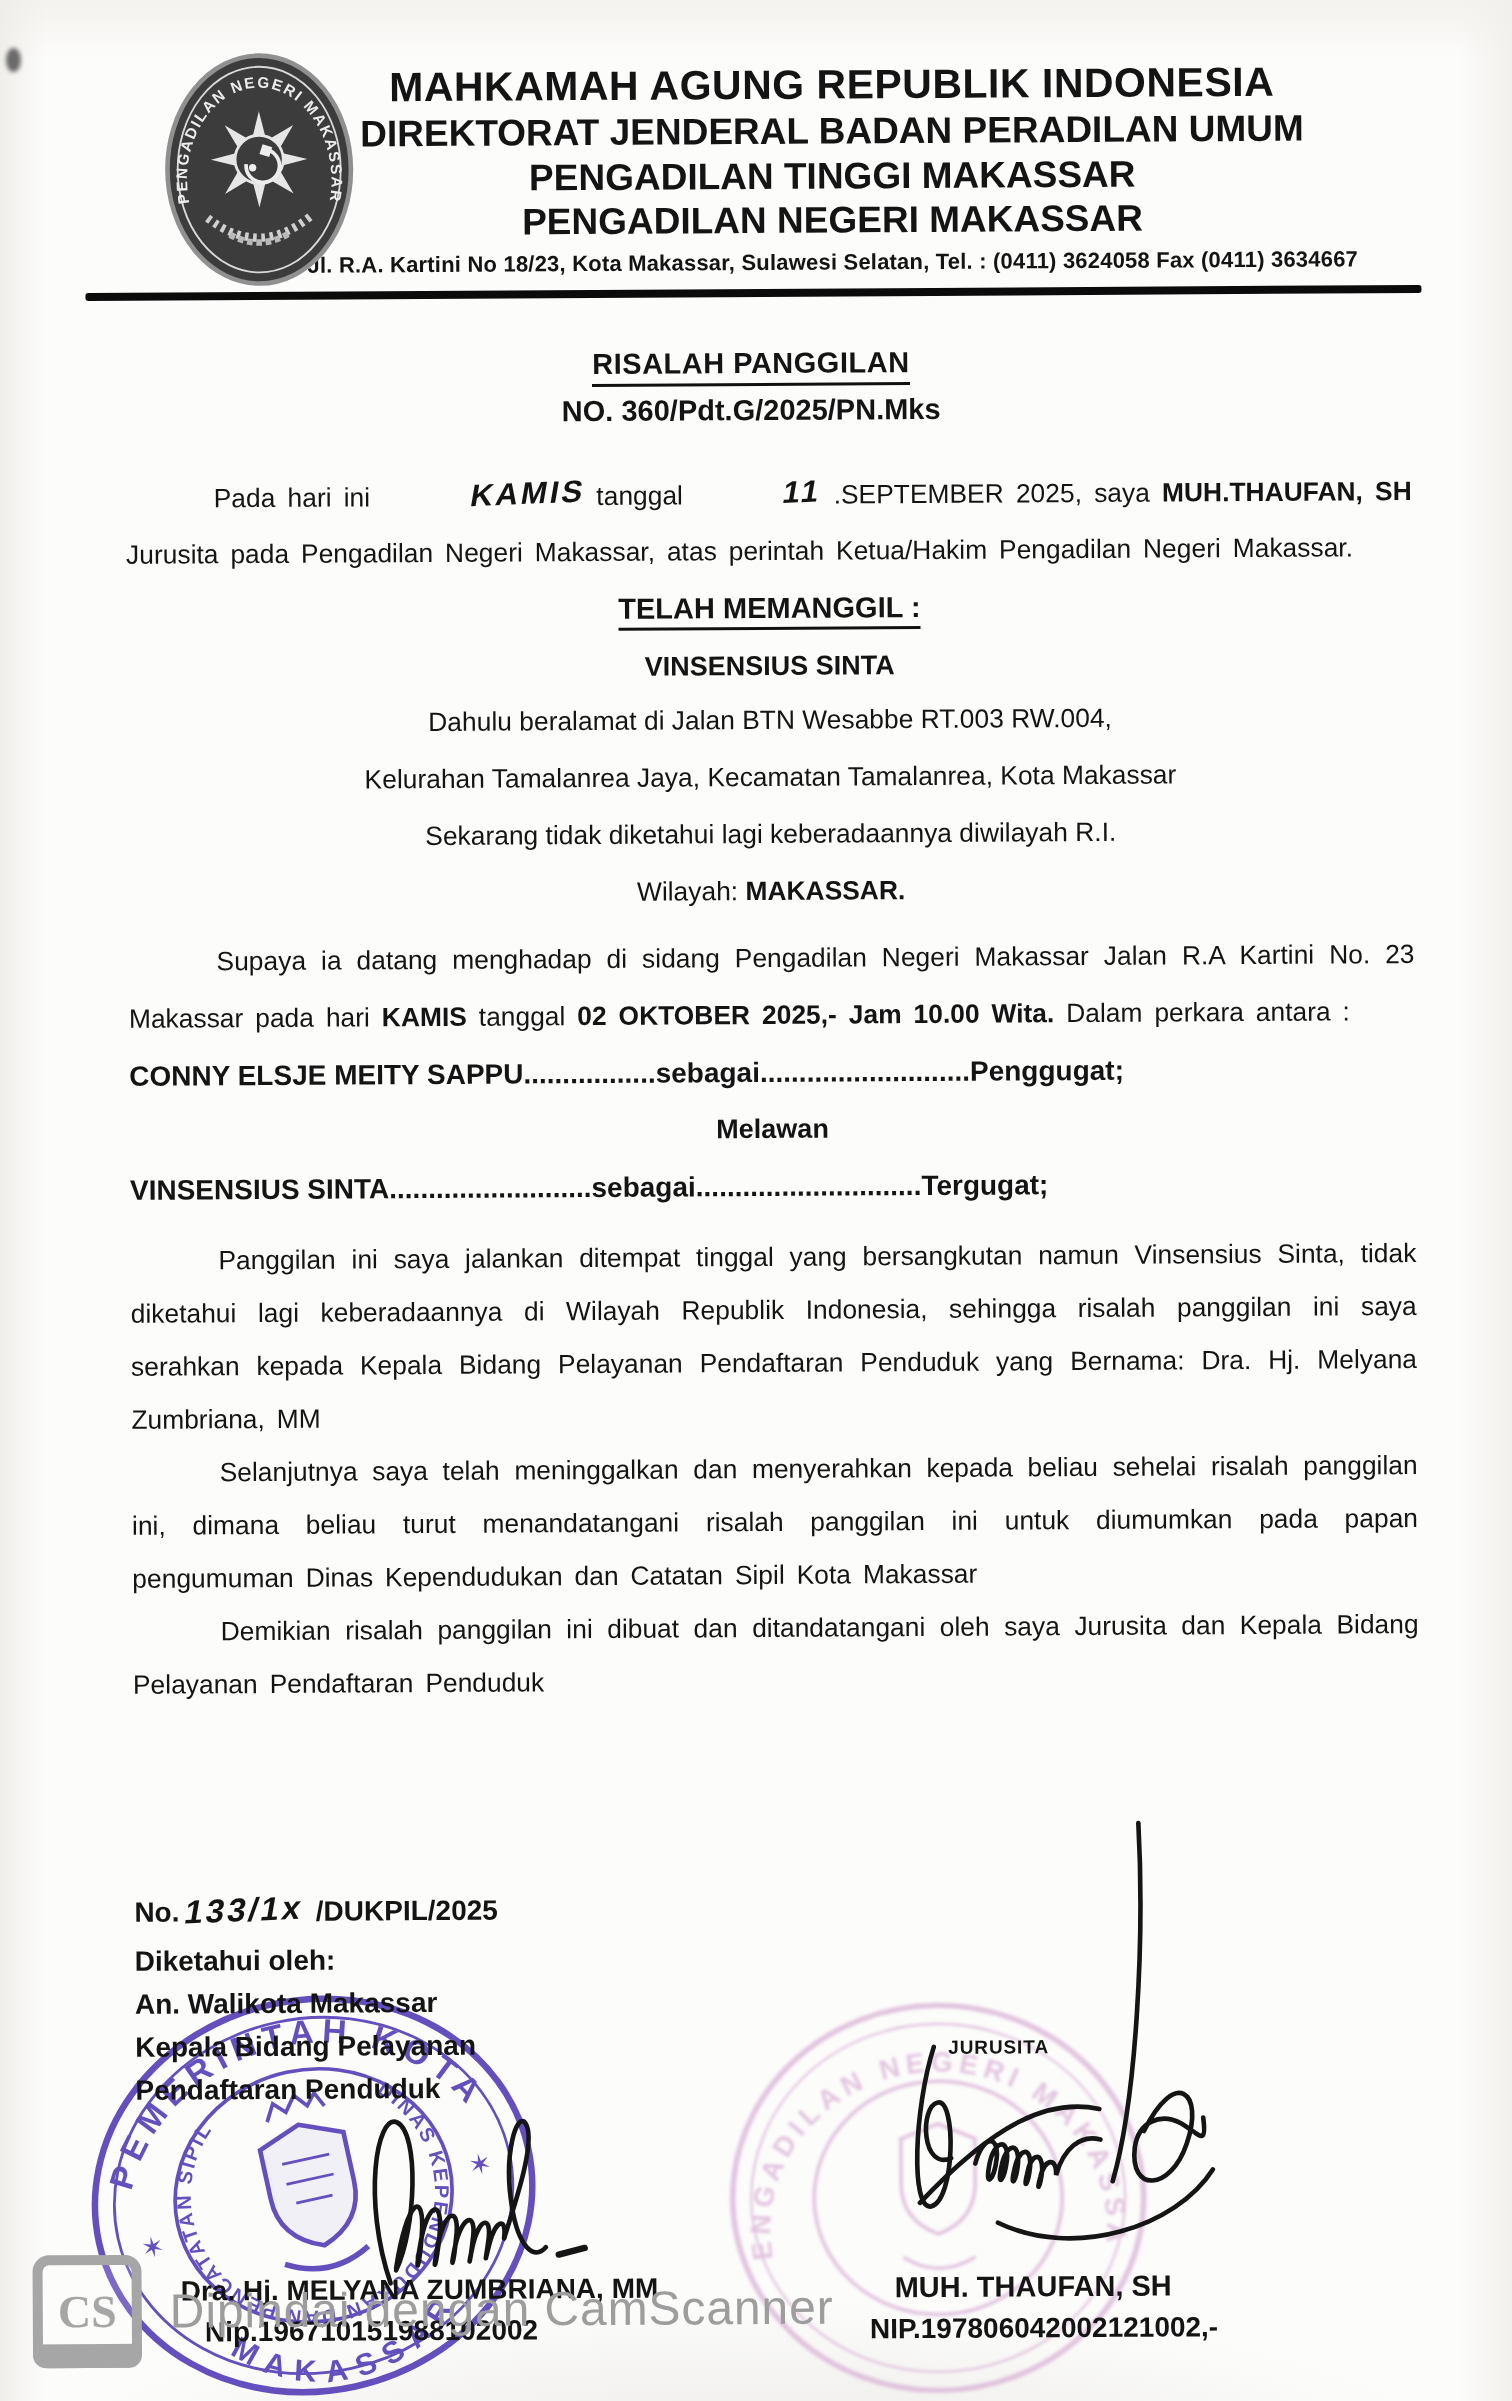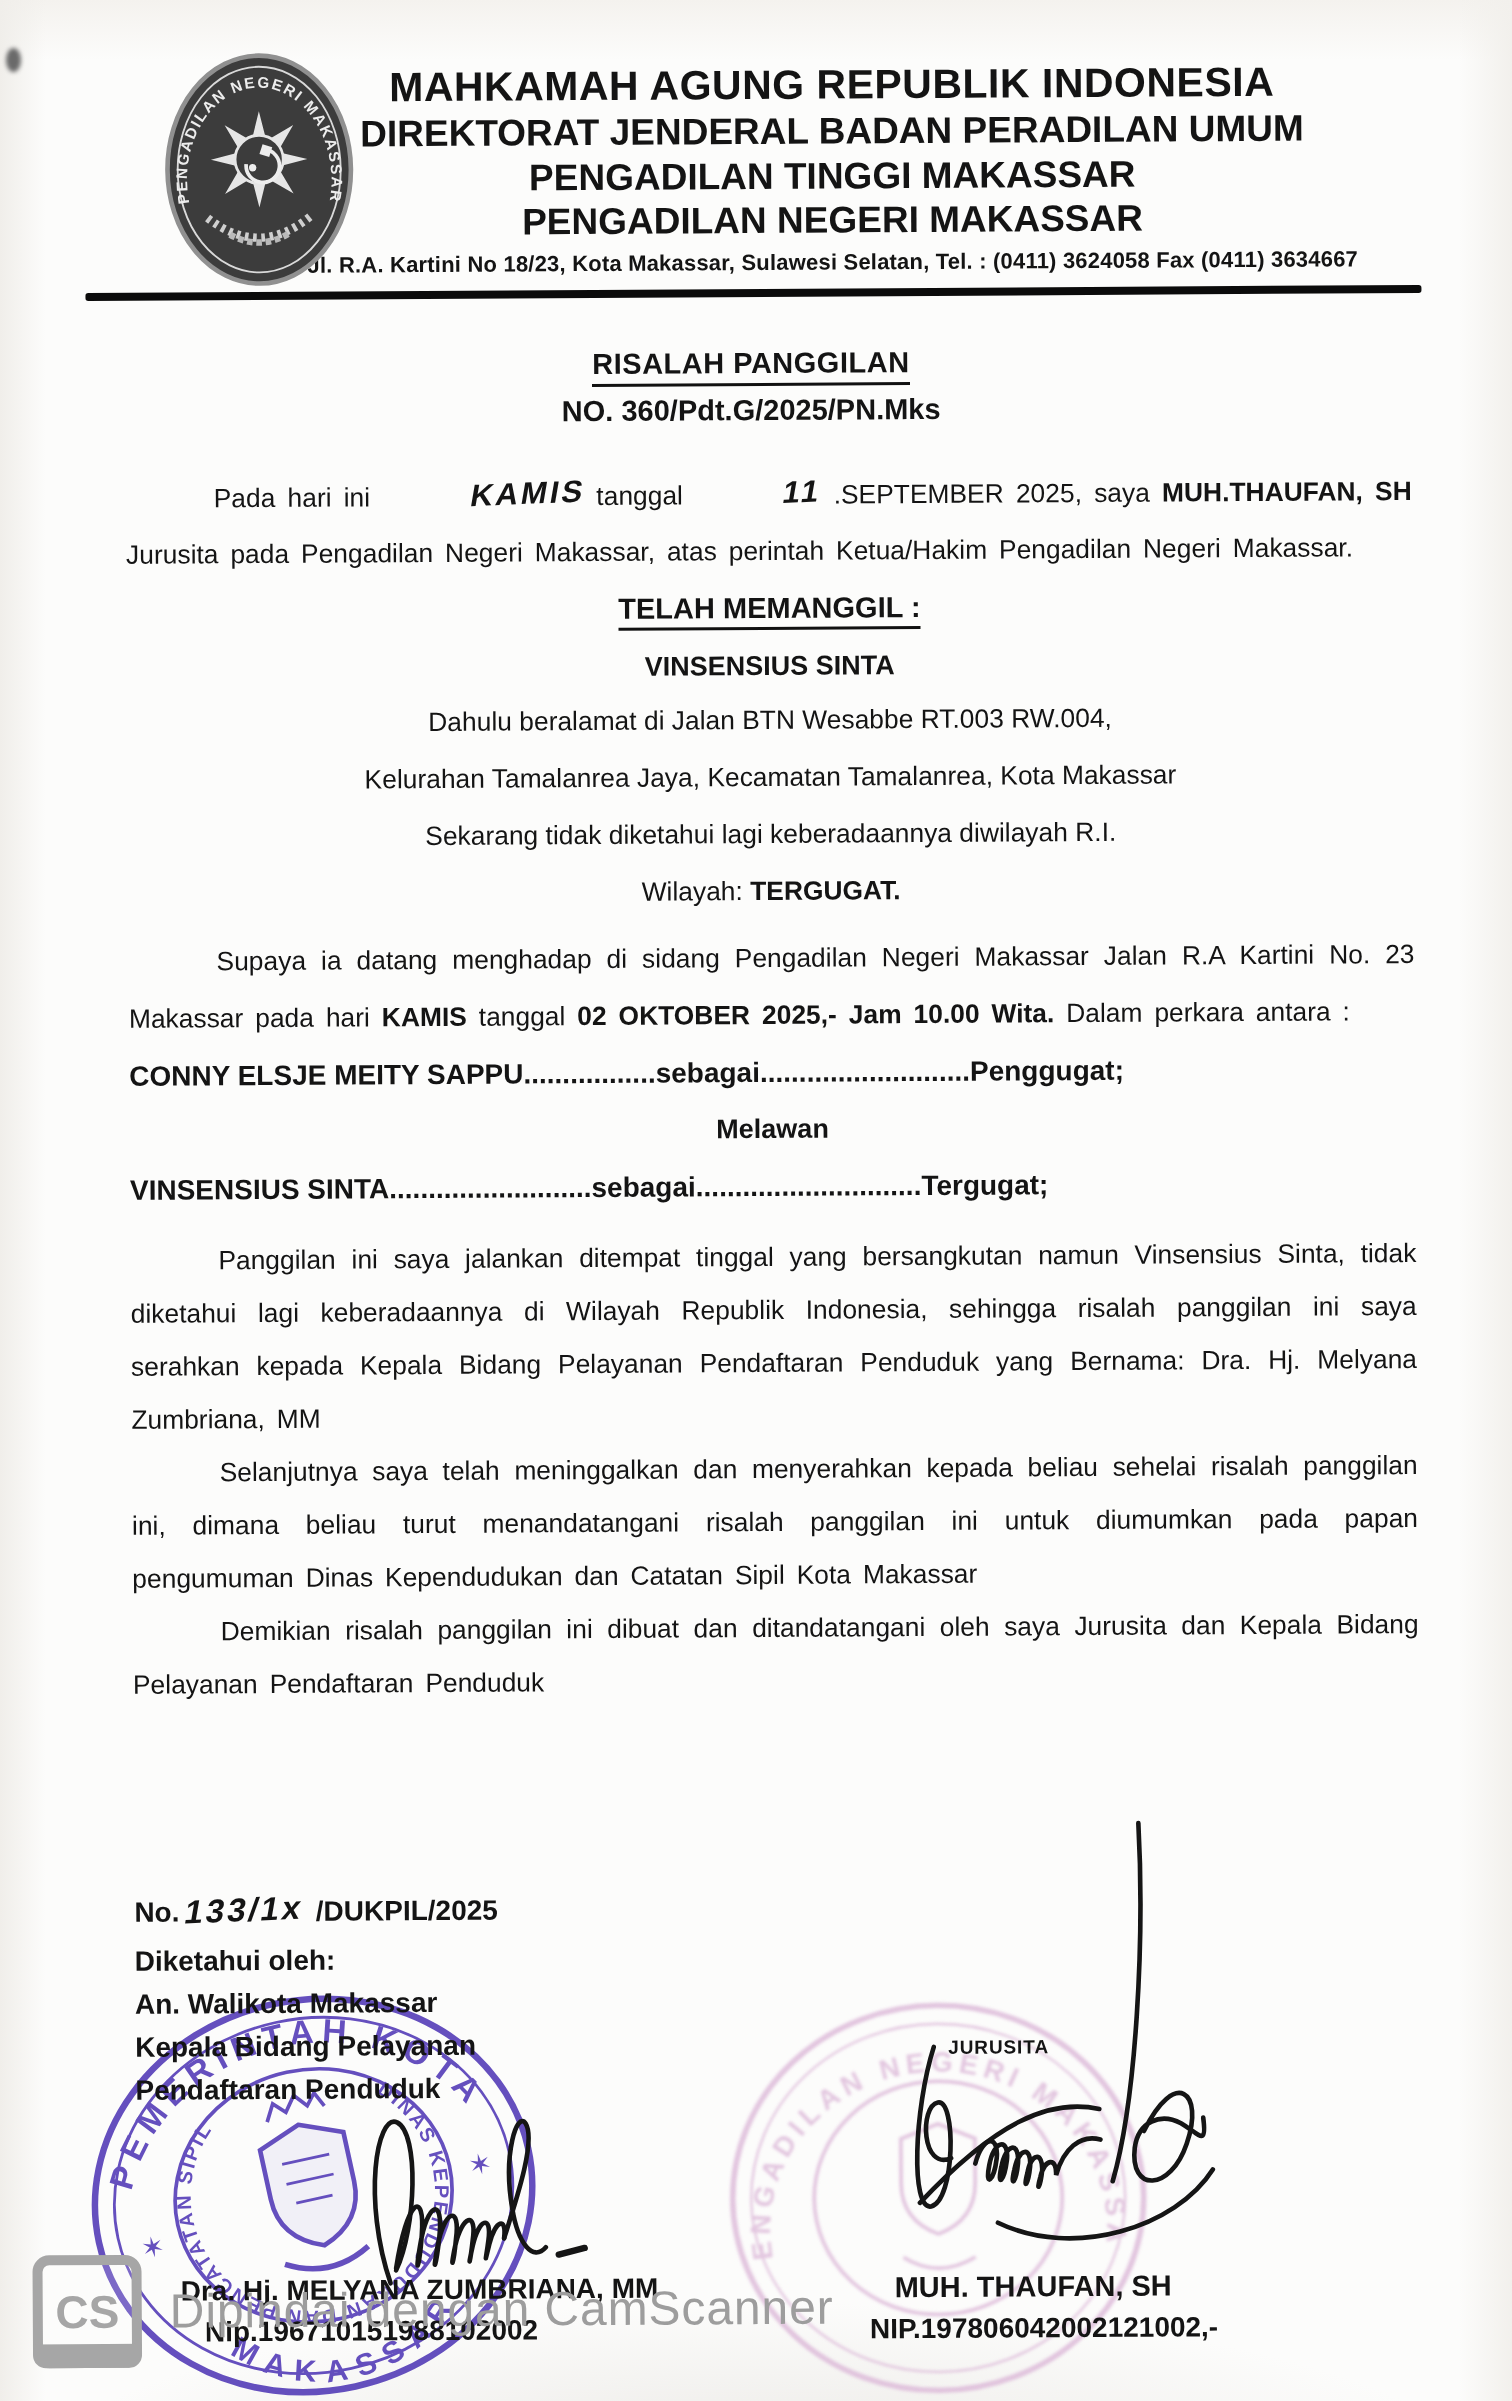--- a/index.html
+++ b/index.html
@@ -58,21 +58,21 @@
   .right-nip{position:absolute;left:863px;top:2314px;font-size:28px;font-weight:bold;z-index:2;}
 
   .stamp-left{position:absolute;left:54px;top:1970px;width:508px;height:432px;z-index:1;transform:rotate(-12deg);opacity:.85;}
   .stamp-right{position:absolute;left:710px;top:1997px;width:448px;height:404px;z-index:0;opacity:.8;}
   .sig-left{position:absolute;left:330px;top:2085px;width:380px;height:222px;z-index:3;}
   .sig-right{position:absolute;left:860px;top:1805px;width:371px;height:473px;z-index:3;}
 
   
   .watermark{position:absolute;left:26px;top:2251px;display:flex;align-items:center;z-index:5;}
   .cs-icon{position:relative;width:89px;height:93px;border:10.2px solid #a6a6a6;border-radius:16.7px;display:flex;align-items:center;justify-content:center;
-    font-size:46px;font-weight:bold;color:#a6a6a6;background:rgba(255,255,255,.15);}
+    font-size:46px;font-weight:bold;color:#a6a6a6;background:rgba(255,255,255,.15);font-family:Liberation Serif, serif;}
   .cs-icon::after{content:"";position:absolute;left:-10.2px;right:-10.2px;bottom:-10.2px;height:24px;background:#a6a6a6;border-radius:0 0 13px 13px;}
   .wm-text{margin-left:28px;font-size:48px;color:#9d9d9d;letter-spacing:0.9px;}
 </style>
 </head>
 <body>
 
 <div class="page">
   <div class="speck"></div>
   <div class="content">
 
@@ -106,21 +106,21 @@
       <div class="title-2">NO. 360/Pdt.G/2025/PN.Mks</div>
     </div>
 
     <p class="para p1"><span>Pada hari ini </span><span class="hand">KAMIS</span><span> tanggal </span><span class="hand">11</span><span> .SEPTEMBER 2025, saya </span><span class="b">MUH.THAUFAN, SH</span><span> Jurusita pada Pengadilan Negeri Makassar, atas perintah Ketua/Hakim Pengadilan Negeri Makassar.</span></p>
 
     <div class="center-line telah"><span>TELAH MEMANGGIL :</span></div>
     <div class="center-line called-name">VINSENSIUS SINTA</div>
     <div class="center-line addr-line addr-first">Dahulu beralamat di Jalan BTN Wesabbe RT.003 RW.004,</div>
     <div class="center-line addr-line">Kelurahan Tamalanrea Jaya, Kecamatan Tamalanrea, Kota Makassar</div>
     <div class="center-line addr-line">Sekarang tidak diketahui lagi keberadaannya diwilayah R.I.</div>
-    <div class="center-line addr-line"><span>Wilayah: </span><span class="b">TERGUGAT.</span></div>
+    <div class="center-line addr-line"><span>Wilayah: </span><span class="b">MAKASSAR.</span></div>
 
     <p class="para hearing"><span>Supaya ia datang menghadap di sidang Pengadilan Negeri Makassar Jalan R.A Kartini No. 23 Makassar pada hari </span><span class="b">KAMIS</span><span> tanggal </span><span class="b">02 OKTOBER 2025,- Jam 10.00 Wita.</span><span>  Dalam perkara antara :</span></p>
 
     <div class="party">CONNY ELSJE MEITY SAPPU.................sebagai...........................Penggugat;</div>
     <div class="center-line versus">Melawan</div>
     <div class="party">VINSENSIUS SINTA..........................sebagai.............................Tergugat;</div>
 
     <p class="para p2">Panggilan ini saya jalankan ditempat tinggal yang bersangkutan namun Vinsensius Sinta, tidak diketahui lagi keberadaannya di Wilayah Republik Indonesia, sehingga risalah panggilan ini saya serahkan kepada Kepala Bidang Pelayanan Pendaftaran Penduduk yang Bernama: Dra. Hj. Melyana Zumbriana, MM</p>
     <p class="para p34">Selanjutnya saya telah meninggalkan dan menyerahkan kepada beliau sehelai risalah panggilan ini, dimana beliau turut menandatangani risalah panggilan ini untuk diumumkan pada papan pengumuman Dinas Kependudukan dan Catatan Sipil Kota Makassar</p>
     <p class="para p34">Demikian risalah panggilan ini dibuat dan ditandatangani oleh saya Jurusita dan Kepala Bidang Pelayanan Pendaftaran Penduduk</p>

